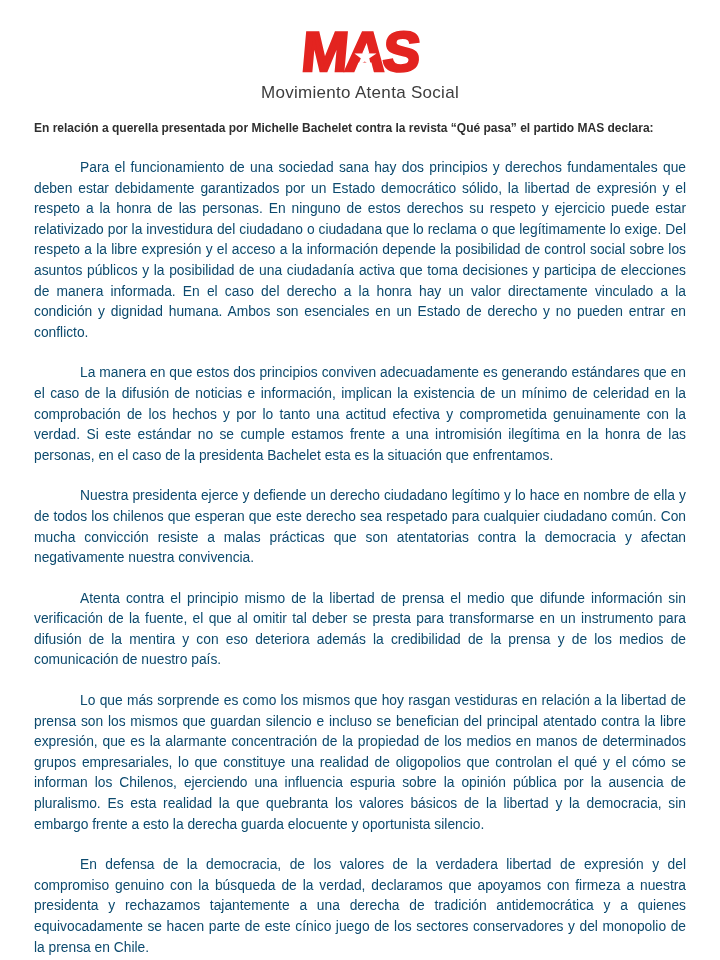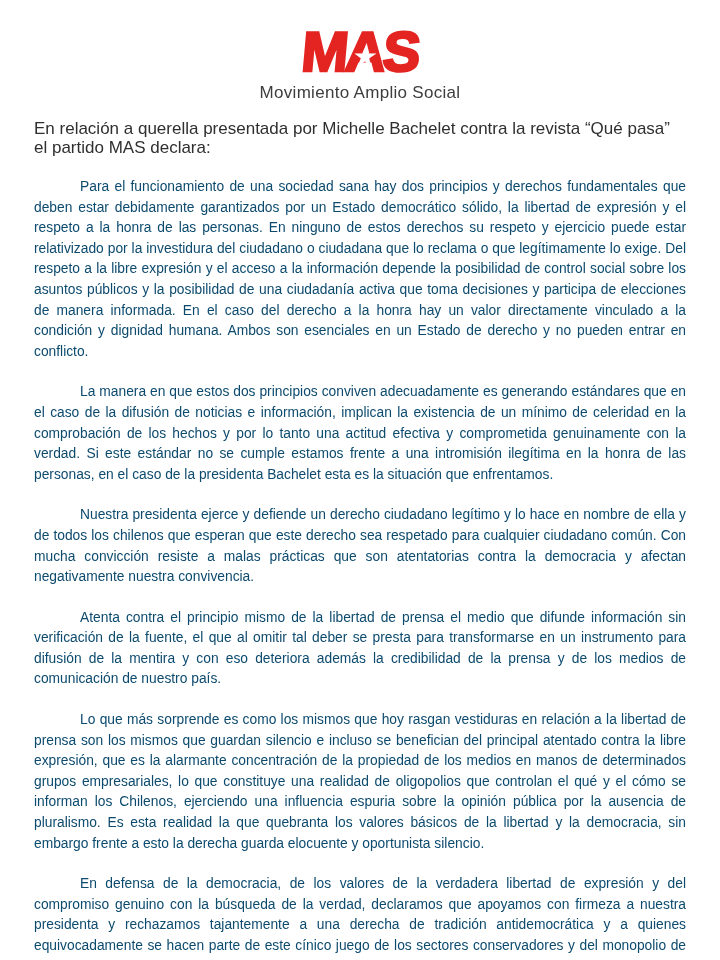--- a/index.html
+++ b/index.html
@@ -43,22 +43,22 @@
   }
   .logo-tagline {
     margin-top: 3px;
     font-size: 17px;
     color: #3d3d3d;
     letter-spacing: 0.3px;
   }
   
   .heading {
     margin: 16px 0 0 0;
-    font-size: 17px;
-    font-weight: normal;
+    font-size: 12px;
+    font-weight: bold;
     color: #2f2f2f;
     line-height: 19px;
   }
   .body-para {
     margin: 20px 0 0 0;
     font-size: 13.8px;
     line-height: 20.6px;
     text-align: justify;
     text-indent: 46px;
     color: #0c4a6e;
@@ -66,21 +66,21 @@
 </style>
 </head>
 <body>
 
 <div class="page">
 
   <header class="logo">
     <div class="logo-word">
       <span class="logo-letter">M</span><span class="logo-letter logo-a"><span>A</span><span class="logo-star">★</span></span><span class="logo-letter">S</span>
     </div>
-    <div class="logo-tagline">Movimiento Amplio Social</div>
+    <div class="logo-tagline">Movimiento Atenta Social</div>
   </header>
 
   <p class="heading">En relación a querella presentada por Michelle Bachelet contra la revista “Qué pasa” el partido MAS declara:</p>
 
   <p class="body-para">Para el funcionamiento de una sociedad sana hay dos principios y derechos fundamentales que deben estar debidamente garantizados por un Estado democrático sólido, la libertad de expresión y el respeto a la honra de las personas. En ninguno de estos derechos su respeto y ejercicio puede estar relativizado por la investidura del ciudadano o ciudadana que lo reclama o que legítimamente lo exige. Del respeto a la libre expresión y el acceso a la información depende la posibilidad de control social sobre los asuntos públicos y la posibilidad de una ciudadanía activa que toma decisiones y participa de elecciones de manera informada. En el caso del derecho a la honra hay un valor directamente vinculado a la condición y dignidad humana.  Ambos son esenciales en un Estado de derecho y no pueden entrar en conflicto.</p>
   <p class="body-para">La manera en que estos dos principios conviven adecuadamente es generando estándares que en el caso de la difusión de noticias e información, implican la existencia de un mínimo de celeridad en la comprobación de los hechos y por lo tanto una actitud efectiva y comprometida genuinamente con la verdad. Si este estándar no se cumple estamos frente a una intromisión ilegítima en la honra de las personas, en el caso de la presidenta Bachelet esta es la situación que enfrentamos.</p>
   <p class="body-para">Nuestra presidenta ejerce y defiende un derecho ciudadano legítimo y lo hace en nombre de ella y de todos los chilenos que esperan que este derecho sea respetado para cualquier ciudadano común. Con mucha convicción resiste a malas prácticas que son atentatorias contra la democracia y afectan negativamente nuestra convivencia.</p>
   <p class="body-para">Atenta contra el principio mismo de la libertad de prensa el medio que difunde información sin verificación de la fuente, el que al omitir tal deber se presta para transformarse en un instrumento para difusión de la mentira y con eso deteriora además la credibilidad de la prensa y de los medios de comunicación de nuestro país.</p>
   <p class="body-para">Lo que más sorprende es como los mismos que hoy rasgan vestiduras en relación a la libertad de prensa son los mismos que guardan silencio e incluso se benefician del principal atentado contra la libre expresión, que es la alarmante concentración de la propiedad de los medios en manos de determinados grupos empresariales, lo que constituye una realidad de oligopolios que controlan el qué y el cómo se informan los Chilenos, ejerciendo una influencia espuria sobre la opinión pública por la ausencia de pluralismo. Es esta realidad la que quebranta los valores básicos de la libertad y la democracia, sin embargo frente a esto la derecha guarda elocuente y oportunista silencio.</p>
   <p class="body-para">En defensa de la democracia, de los valores de la verdadera libertad de expresión y del compromiso genuino con la búsqueda de la verdad, declaramos que apoyamos con firmeza a nuestra presidenta y rechazamos tajantemente a una derecha de tradición antidemocrática y a quienes equivocadamente se hacen parte de este cínico juego de los sectores conservadores y del monopolio de la prensa en Chile.</p>

